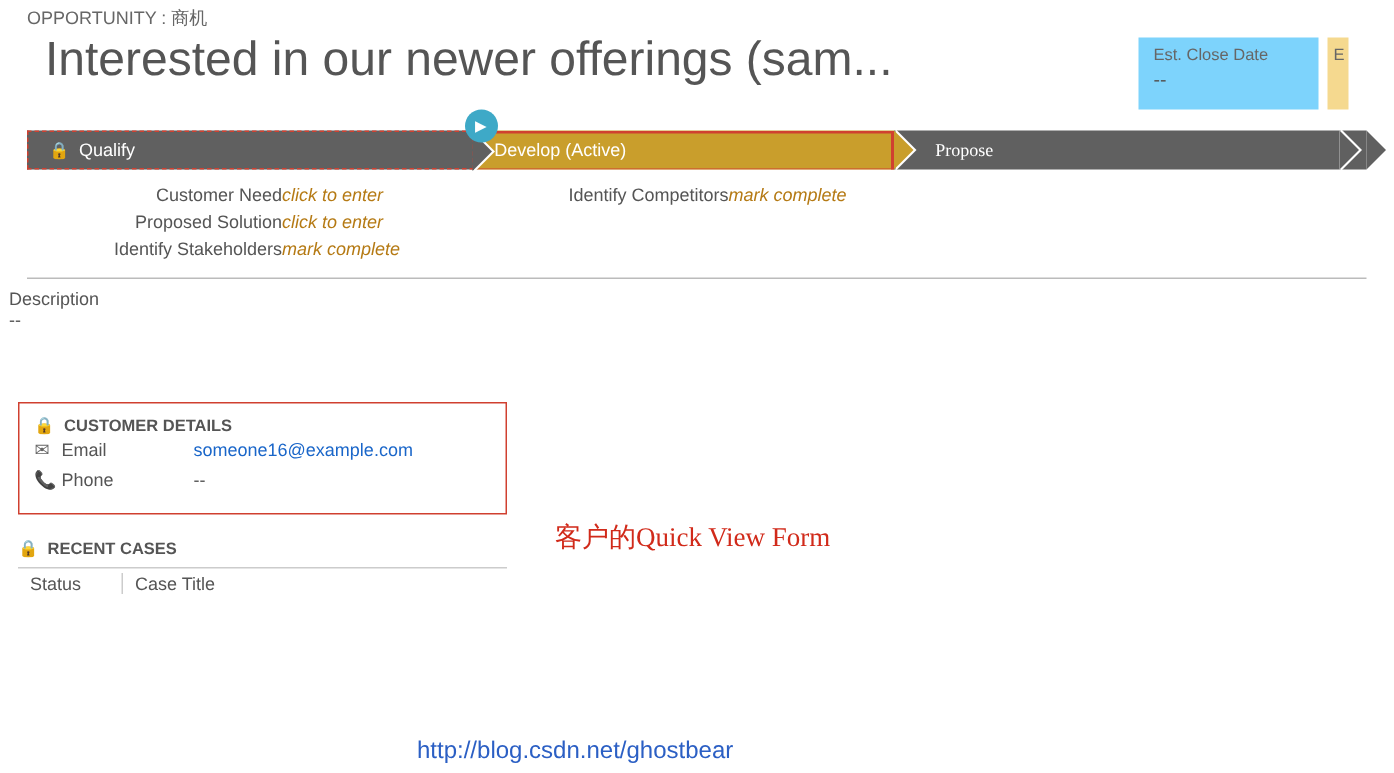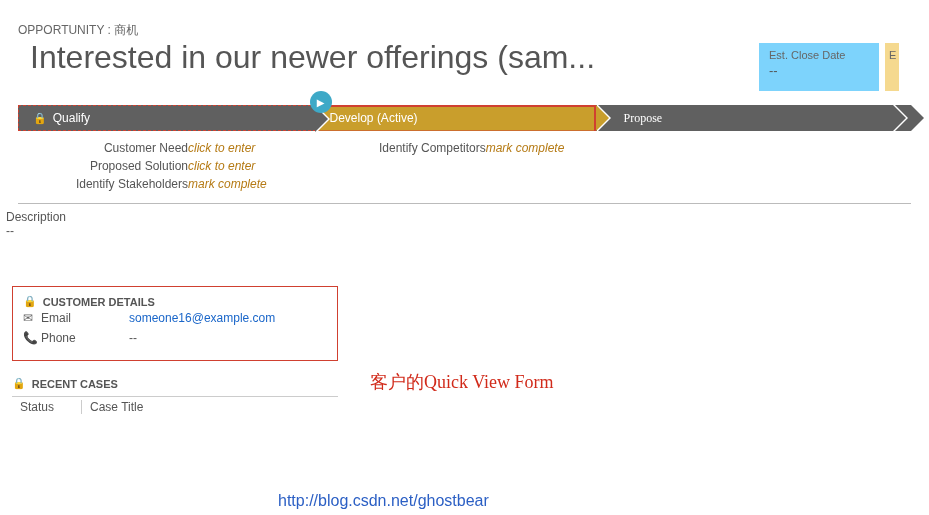--- a/index.html
+++ b/index.html
@@ -5,21 +5,21 @@
   * { box-sizing: border-box; margin: 0; padding: 0; }
   body {
     font-family: "Segoe UI", Tahoma, sans-serif;
     background: #fff;
     width: 929px;
     height: 515px;
     overflow: hidden;
     color: #333;
   }
   .header-row {
-    padding: 22px 18px 0 18px;
+    padding: 4px 18px 0 18px;
     font-size: 12px;
     color: #666;
   }
   .title-row {
     display: flex;
     align-items: flex-start;
     padding: 0 30px;
     height: 56px;
   }
   .page-title {
@@ -172,21 +172,21 @@
     padding: 3px 0;
     color: #555;
   }
   .cust-row .ico { width: 18px; color: #666; }
   .cust-row .clbl { width: 88px; }
   .cust-row .link { color: #1a66c9; }
 
   .annotation {
     position: absolute;
     left: 370px;
-    top: 370px;
+    top: 346px;
     font-family: "SimSun","NSimSun",serif;
     font-size: 18px;
     color: #d12a1a;
   }
 
   .recent {
     margin: 16px 0 0 12px;
     width: 326px;
   }
   .recent .section-head { margin-bottom: 6px; }

